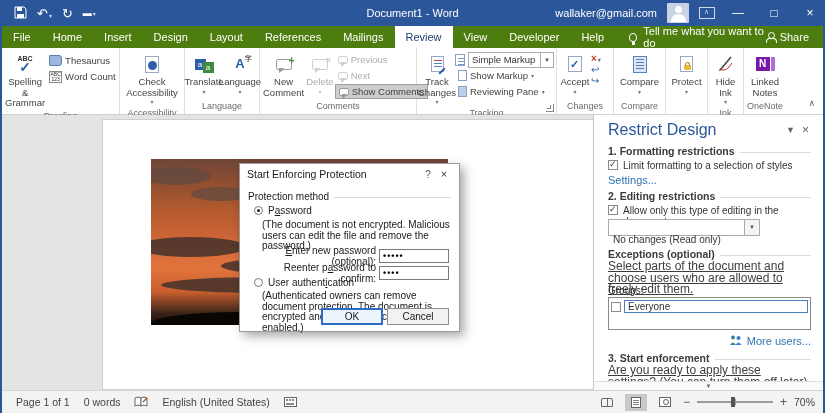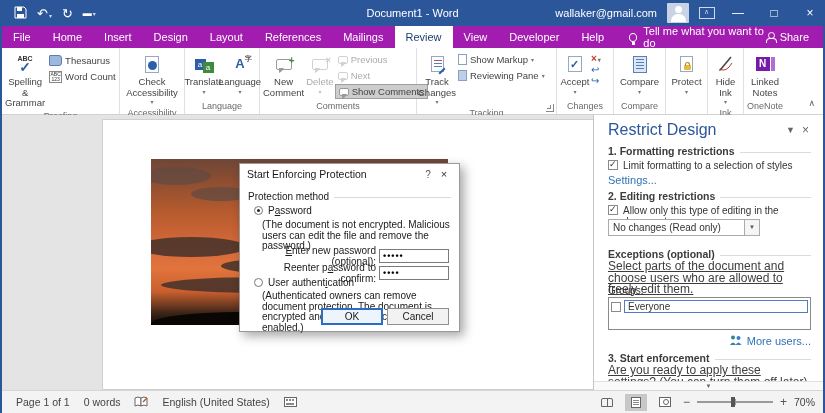--- a/index.html
+++ b/index.html
@@ -16,21 +16,21 @@
   .tb-right { margin-left:auto; display:flex; align-items:center; gap:10px; z-index:2; }
   .avatar { width:22px; height:20px; background:#c9d3e6; border-radius:1px; position:relative; }
   .avatar::before { content:""; position:absolute; left:8px; top:3px; width:7px; height:7px; border-radius:50%; background:#fff; }
   .avatar::after { content:""; position:absolute; left:4px; top:11px; width:15px; height:8px; border-radius:7px 7px 0 0; background:#fff; }
   .ribopt { width:16px; height:12px; border:1px solid #cfd9ec; position:relative; }
   .ribopt::after { content:"∧"; position:absolute; left:4px; top:0px; font-size:7px; color:#cfd9ec; }
   .winbtn { width:26px; height:26px; display:flex; align-items:center; justify-content:center; font-size:12px; color:#fff; }
   .winbtn.close { margin-right:0; }
 
   
-  .tabs { height:22px; background:#a21caf; display:flex; align-items:stretch; color:#fff; font-size:11px; }
+  .tabs { height:22px; background:#4d7c0f; display:flex; align-items:stretch; color:#fff; font-size:11px; }
   .tab { padding:0 11px; display:flex; align-items:center; cursor:default; }
   .tab.active { background:#fff; color:#1e3e6f; }
   .tellme { display:flex; align-items:center; gap:6px; margin-left:14px; }
   .bulb { width:9px; height:9px; border:1px solid #fff; border-radius:50%; position:relative; }
   .bulb::after { content:""; position:absolute; left:2px; top:8px; width:3px; height:3px; background:#fff; }
   .share { margin-left:auto; display:flex; align-items:center; gap:5px; padding-right:14px; }
   .person { width:9px; height:10px; position:relative; }
   .person::before { content:""; position:absolute; left:2px; top:0; width:5px; height:5px; border:1px solid #fff; border-radius:50%; }
   .person::after { content:""; position:absolute; left:0; top:6px; width:9px; height:4px; border:1px solid #fff; border-bottom:none; border-radius:4px 4px 0 0; }
 
@@ -130,21 +130,21 @@
   .p-title { font-size:16px; color:#2b579a; }
   .p-hctl { margin-left:auto; color:#666; font-size:9px; padding:0 5px; }
   .p-hclose { color:#666; font-size:12px; padding:0 2px; }
   .sect { display:flex; align-items:center; gap:5px; font-weight:bold; font-size:10.5px; color:#3b3b3b; white-space:nowrap; }
   .sect::after { content:""; flex:1; border-top:1px solid #dcdcdc; margin-top:2px; }
   .cbrow { display:flex; align-items:flex-start; gap:5px; font-size:10px; color:#333; }
   .cb { width:10px; height:10px; border:1px solid #8a8a8a; background:#fff; flex:none; position:relative; margin-top:0px; }
   .cb.on::after { content:"✓"; position:absolute; left:0px; top:-2px; font-size:9px; color:#333; }
   .plink { color:#2e74b5; font-size:11px; }
   .pcombo { display:flex; border:1px solid #ababab; width:152px; height:17px; background:#fff; font-size:10px; }
-  .pcombo .ct { flex:1; padding:2px 4px; white-space:nowrap; }
+  .pcombo .ct { flex:1; padding:2px 4px; white-space:nowrap;margin-top:12px; }
   .pcombo .ca { width:15px; border-left:1px solid #ababab; background:#f5f5f5; text-align:center; font-size:6px; line-height:15px; color:#555; }
   .pdesc { line-height:11.5px; font-size:12px; color:#3d3d3d;text-decoration:underline; }
   .grpbox { border:1px solid #8a8a8a; height:33px; background:#fff; padding:2px; }
   .grow { display:flex; align-items:center; gap:3px; }
   .evy { flex:1; border:1px solid #4f7dc2; padding:0 3px; font-size:10px; height:13px; line-height:12px; }
   .musers { display:flex; align-items:center; gap:5px;justify-content:flex-end; }
   .pbtn { display:inline-block; border:1px solid #ababab; background:#fff; padding:2px 8px; font-size:10.5px; color:#333; }
   .pscroll { position:absolute; left:0; right:0; bottom:0; height:9px; background:#fafafa; border-top:1px solid #e0e0e0; text-align:center; font-size:6px; color:#666; line-height:8px; }
 
   
@@ -315,20 +315,27 @@
 
     <div class="rgroup" style="width:140px">
       <div class="gbody">
         <div class="bigbtn drop" style="width:36px">
           <div class="ic">
               <span class="tc-ic"></span>
             </div>
           <div>Track Changes</div>
         </div>
         <div class="scol" style="margin-top:1px">
+          <div class="sbtn" style="padding:0">
+            <span class="minidoc lines" style="width:10px;height:12px"></span>
+            <span class="combo">
+              <span class="ct">Simple Markup</span>
+                <span class="ca">▼</span>
+            </span>
+          </div>
           <div class="sbtn inlinedrop">
             <span class="minidoc" style="width:9px;height:11px"></span>
             <span>Show Markup</span>
           </div>
           <div class="sbtn inlinedrop">
             <span class="minidoc" style="width:9px;height:11px;background:#bcd0ea"></span>
             <span>Reviewing Pane</span>
           </div>
         </div>
       </div>

